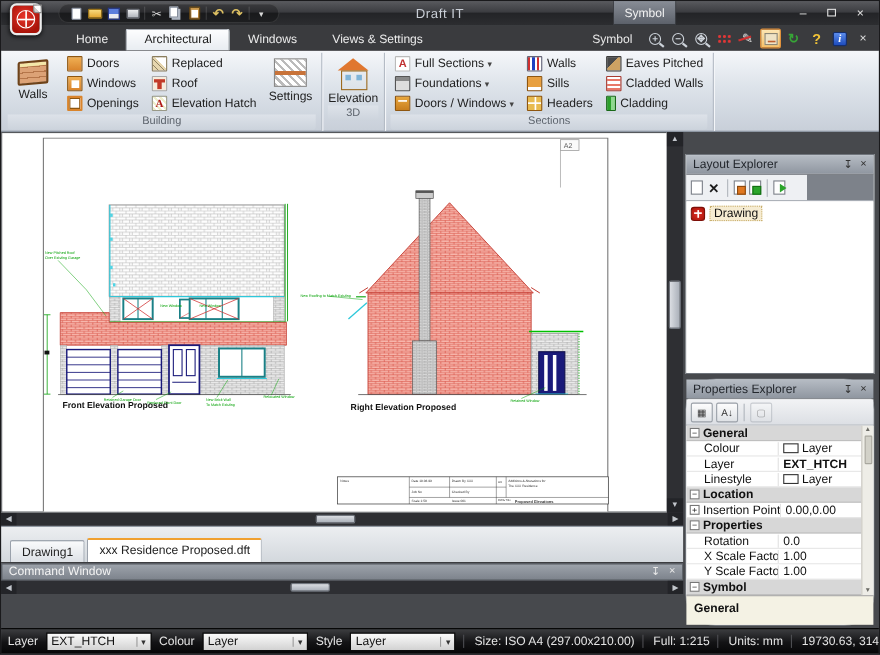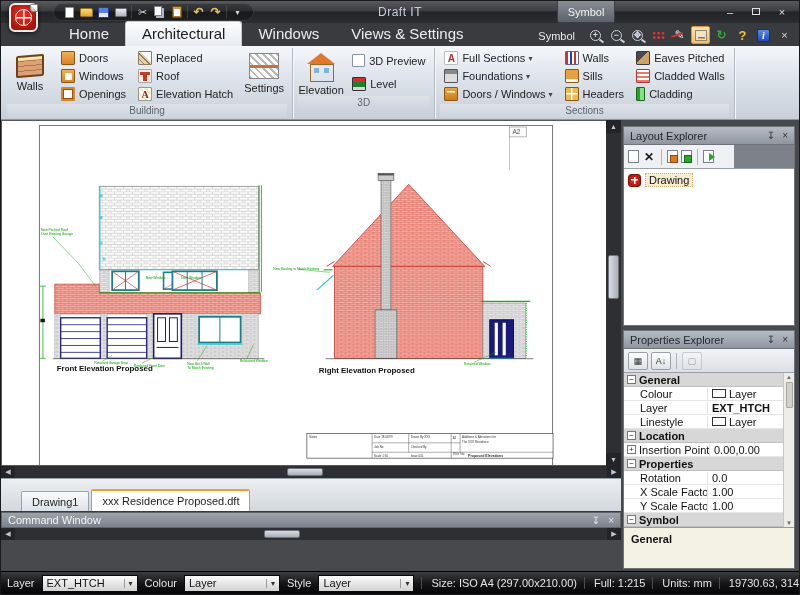--- a/index.html
+++ b/index.html
@@ -22,21 +22,21 @@
   .ic-copy{width:8px;height:10px;background:#fff;border:1px solid #7a8494;box-shadow:2px 2px 0 #aeb6c2;margin:-2px 2px 0 -2px;}
   .ic-paste{width:10px;height:12px;background:linear-gradient(#fff,#fff) 50% 62%/6px 7px no-repeat,linear-gradient(#cf9c4e,#a97630);border:1px solid #6d4c16;border-radius:1px;}
   .gold{color:#dcbf62;font-size:12px;font-weight:bold;}
   .apptitle{position:absolute;left:0;right:0;text-align:center;color:#c9ced6;font-size:12px;letter-spacing:.5px;pointer-events:none;}
   .ctxbox{position:absolute;left:556px;top:0;width:58px;height:22px;background:linear-gradient(#888d96,#5c616a);border:1px solid #3a3d42;border-top:none;border-radius:0 0 2px 2px;color:#f2f2f2;display:flex;align-items:center;justify-content:center;font-size:11px;}
   .winbtns{position:absolute;right:6px;top:3px;display:flex;gap:4px;}
   .wb{width:22px;height:15px;display:flex;align-items:center;justify-content:center;color:#e0e0e0;font-size:11px;border-radius:2px;}
   .maxbox{width:8px;height:7px;border:1px solid #e0e0e0;display:inline-block;}
   
   .tabrow{height:23px;background:#3a3b3e;flex:none;display:flex;align-items:flex-end;padding-left:52px;position:relative;}
-  .rtab{padding:3px 16px 4px;color:#ececec;font-size:15px;}
+  .rtab{padding:3px 16px 4px;color:#ececec;font-size:11px;}
   .rtab.active{background:linear-gradient(#fdfdfe,#e8ecf1);color:#1a1a1a;border-radius:3px 3px 0 0;border:1px solid #c6ccd4;border-bottom:none;}
   .tabspacer{flex:1;}
   .ctxlabel{color:#e8e8e8;padding:0 10px 4px;}
   .tistrip{display:flex;align-items:center;padding-bottom:2px;padding-right:4px;}
   .ti{height:18px;min-width:19px;display:flex;align-items:center;justify-content:center;margin:0 1px;border-radius:2px;font-size:11px;color:#d8d8d8;}
   .mag{width:11px;height:11px;border:1.5px solid #cdd3da;border-radius:50%;position:relative;font-size:9px;line-height:8px;color:#cdd3da;display:flex;align-items:center;justify-content:center;font-weight:bold;}
   .mag::after{content:"";position:absolute;width:5px;height:2px;background:#cdd3da;right:-4px;bottom:-2px;transform:rotate(38deg);}
   .dots{width:13px;height:9px;background-image:radial-gradient(#e23636 38%,transparent 44%);background-size:4.4px 4.4px;}
   .pencil{color:#e6e6e6;font-size:12px;position:relative;}
   .pencil::after{content:"";position:absolute;left:1px;top:8px;width:12px;height:1.5px;background:#d03030;transform:rotate(-18deg);}
@@ -86,36 +86,36 @@
   .paper{position:absolute;left:36px;top:4px;}
   .vscroll{width:15px;flex:none;background:#2e2f33;display:flex;flex-direction:column;}
   .varrow{height:13px;display:flex;align-items:center;justify-content:center;color:#c2c6cc;font-size:7px;background:#232428;}
   .vtrack{flex:1;position:relative;}
   .vthumb{position:absolute;left:2px;right:2px;top:38%;height:44px;background:linear-gradient(90deg,#dadde2,#a9afb8);border-radius:2px;border:1px solid #70757d;}
   .hscroll{height:12px;flex:none;background:#2e2f33;display:flex;}
   .harrow{width:14px;display:flex;align-items:center;justify-content:center;color:#c2c6cc;font-size:7px;background:#232428;}
   .htrack{flex:1;position:relative;}
   .hthumb{position:absolute;top:2px;bottom:2px;left:46%;width:36px;background:linear-gradient(#dadde2,#a9afb8);border-radius:2px;border:1px solid #70757d;}
   
-  .doctabs{height:33px;flex:none;background:linear-gradient(#eceef1,#d3d8dd);display:flex;align-items:flex-end;padding-left:20px;border-top:1px solid #9aa1ab;}
+  .doctabs{height:33px;flex:none;background:linear-gradient(#eceef1,#d3d8dd);display:flex;align-items:flex-end;padding-left:8px;border-top:1px solid #9aa1ab;}
   .dtab{height:20px;display:flex;align-items:center;padding:0 10px;background:linear-gradient(#fafbfc,#dde1e6);border:1px solid #9aa1ab;border-bottom:none;border-radius:2px 2px 0 0;margin-right:2px;color:#222;}
   .dtab.active{height:22px;background:#fff;border-top:2px solid #f0a030;}
   
   .cmdwin{height:60px;flex:none;display:flex;flex-direction:column;border-top:1px solid #3a3b3e;}
   .cmd-title{height:16px;background:linear-gradient(#9da3ab,#7d838c);border:1px solid #5f646b;color:#f4f4f4;display:flex;align-items:center;padding:0 6px;}
   .cmd-icons{margin-left:auto;display:flex;gap:8px;color:#e8e8e8;font-size:10px;}
   .cmd-body{flex:1;background:#fff;border:1px solid #85898f;border-top:none;padding:1px 6px;overflow:hidden;}
   .cmd-line1{color:#3c3c3c;line-height:15px;white-space:nowrap;}
   .cmd-line2{color:#000;font-weight:bold;line-height:15px;white-space:nowrap;}
   .cmd-hscroll{height:12px;background:#2e2f33;display:flex;}
   
-  .rightcol{flex:1;display:flex;flex-direction:column;padding:6px 4px 2px 2px;gap:4px;min-height:0;}
+  .rightcol{flex:1;display:flex;flex-direction:column;padding:20px 4px 2px 2px;gap:4px;min-height:0;}
   .panel{display:flex;flex-direction:column;border:1px solid #6f747b;background:#fff;min-height:0;}
   .panel.layout{height:200px;flex:none;}
-  .panel.props{flex:1;}
+  .panel.props{flex:1;border-radius:28px;}
   .ptitle{height:18px;flex:none;background:linear-gradient(#b6bcc4,#8f96a0);color:#24282e;display:flex;align-items:center;padding:0 6px;border-bottom:1px solid #6f747b;}
   .pticons{margin-left:auto;display:flex;gap:7px;color:#333;font-size:10px;}
   .ptools{height:24px;flex:none;background:linear-gradient(90deg,#eef0f3 0 110px,#7d828a 110px);border-bottom:1px solid #9aa0a8;display:flex;align-items:center;padding:0 4px;gap:3px;}
   .ptools.props{background:linear-gradient(#f2f3f5,#dcdfe4);}
   .pg{width:11px;height:13px;border:1px solid #7a7f88;background:#fff;position:relative;}
   .pg.orange::after{content:"";position:absolute;right:-1px;bottom:-1px;width:6px;height:6px;background:#e07820;border:1px solid #8d4a10;}
   .pg.green::after{content:"";position:absolute;right:-1px;bottom:-1px;width:6px;height:6px;background:#2ba52b;border:1px solid #147014;}
   .pg.garrow::after{content:"";position:absolute;right:-2px;bottom:1px;width:0;height:0;border-top:4px solid transparent;border-bottom:4px solid transparent;border-left:6px solid #2ba52b;}
   .delx{color:#1a1a1a;font-weight:bold;font-size:12px;width:14px;text-align:center;}
   .psep{width:1px;height:16px;background:#b0b5bc;margin:0 2px;}
@@ -271,30 +271,20 @@
         </div>
       </div>
       <div class="rg-label">Building</div>
     </div>
 
     <div class="rgroup">
       <div class="rg-content">
         <div class="bigbtn">
           <span class="bi bi-house"></span>
           <span>Elevation</span>
-        </div>
-        <div class="rcol">
-          <div class="sitem">
-              <span class="ri ri-preview"></span>
-              <span>3D Preview</span>
-            </div>
-          <div class="sitem">
-              <span class="ri ri-level"></span>
-              <span>Level</span>
-            </div>
         </div>
       </div>
       <div class="rg-label">3D</div>
     </div>
 
     <div class="rgroup">
       <div class="rg-content">
         <div class="rcol">
           <div class="sitem">
               <span class="ri ri-fullsec">A</span>

